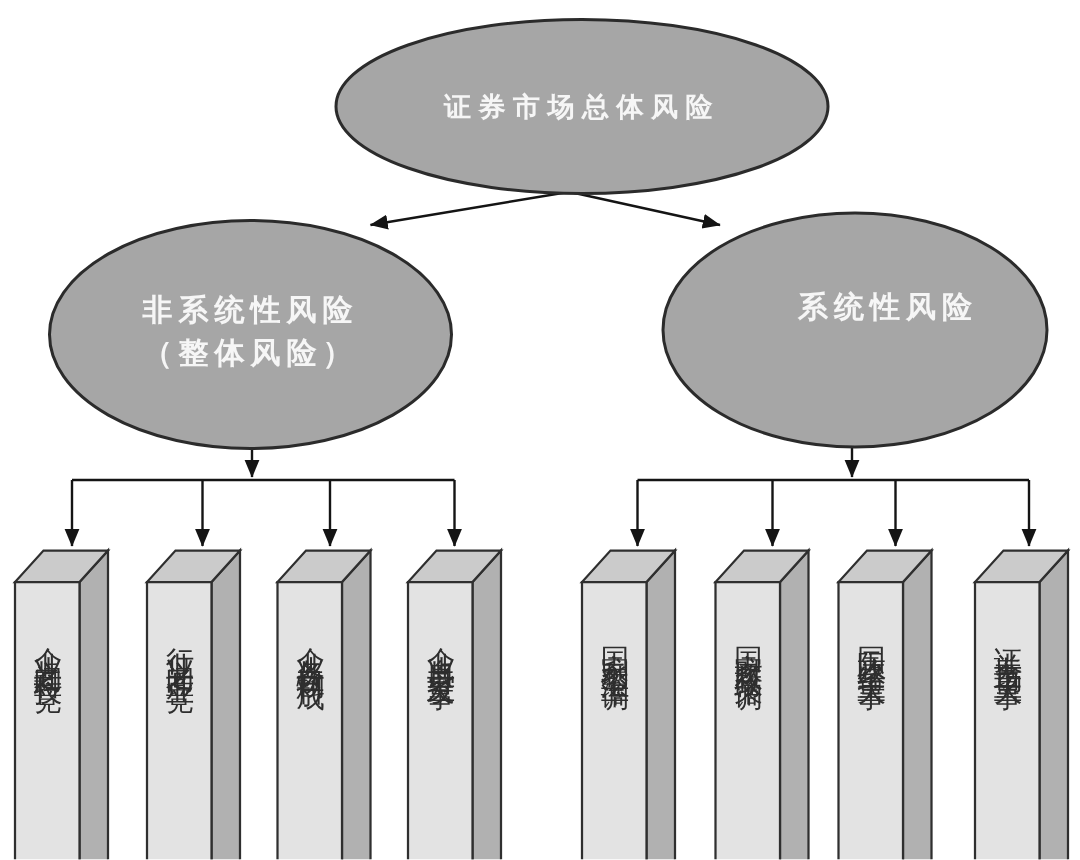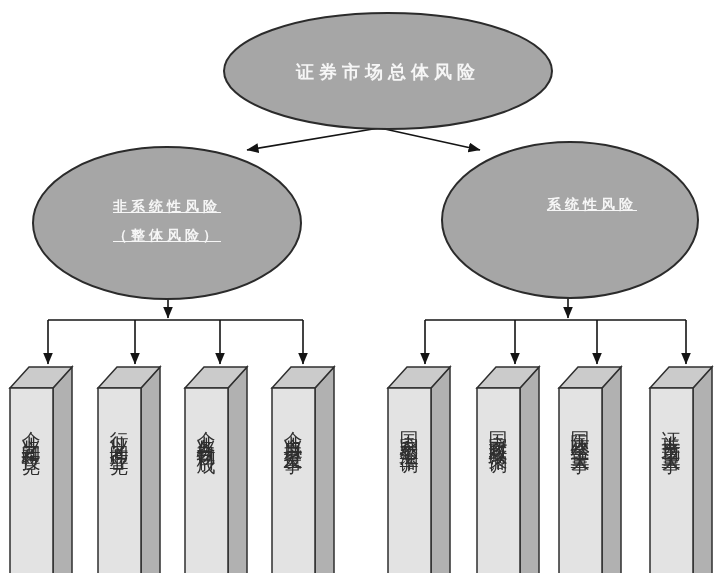--- a/index.html
+++ b/index.html
@@ -22,21 +22,21 @@
     position: absolute;
     color: #f6f6f6;
     font-weight: bold;
     text-align: center;
     pointer-events: none;
   }
   .root-label {
     left: 224px; top: 61px; width: 328px;
     font-size: 18px; letter-spacing: 5px; line-height: 21px;
   }
-  .branch-label { font-size: 14px; letter-spacing: 4px; line-height: 29px; text-decoration: underline; }
+  .branch-label { font-size: 20px; letter-spacing: 4px; line-height: 29px; }
   .branch-label-left  { left: 33px;  top: 192px; width: 268px; }
   .branch-label-right { left: 438px; top: 190px; width: 308px; }
 
   .pillar-label {
     position: absolute;
     top: 416px; height: 158px; width: 24px;
     writing-mode: vertical-rl;
     text-orientation: upright;
     font-size: 19px;
     letter-spacing: 4px;

